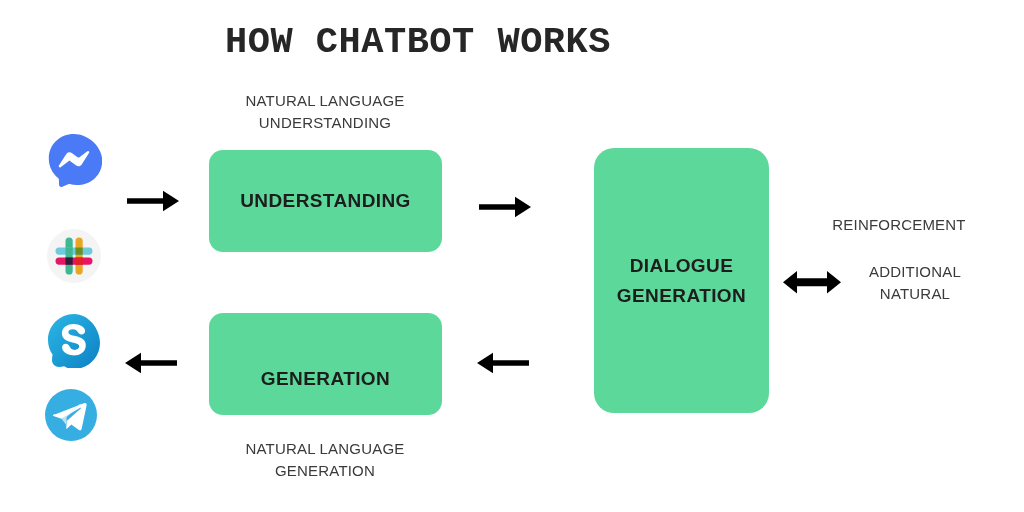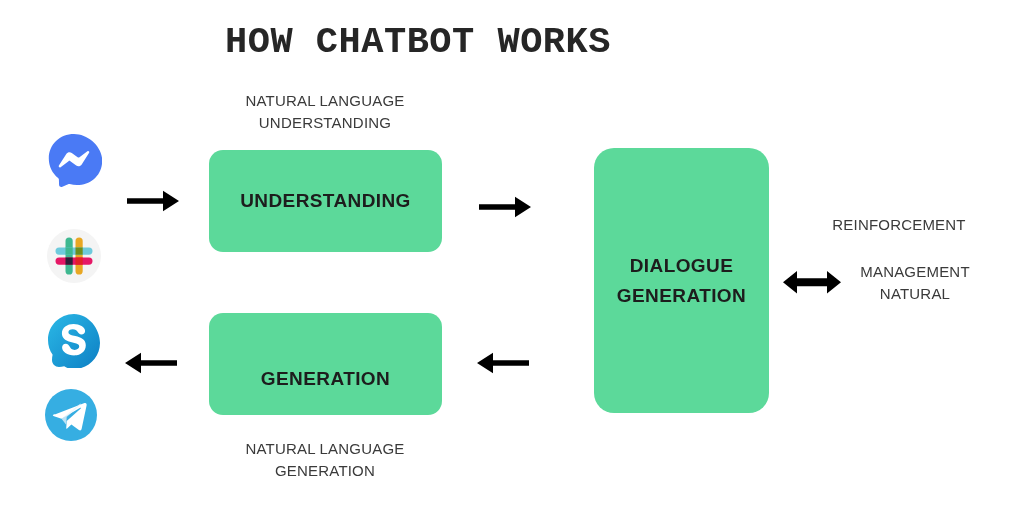--- a/index.html
+++ b/index.html
@@ -188,21 +188,21 @@
   <div class="caption" id="cap-nlg">
     <div>NATURAL LANGUAGE</div>
     <div>GENERATION</div>
   </div>
 
   <div class="caption" id="cap-rl">
     <div>REINFORCEMENT</div>
   </div>
 
   <div class="caption" id="cap-addl">
-    <div>MANAGEMENT</div>
+    <div>ADDITIONAL</div>
     <div>NATURAL</div>
   </div>
 
   <div class="box" id="box-understanding">
     <span>UNDERSTANDING</span>
   </div>
 
   <div class="box" id="box-response">
     <span>
       <br>

